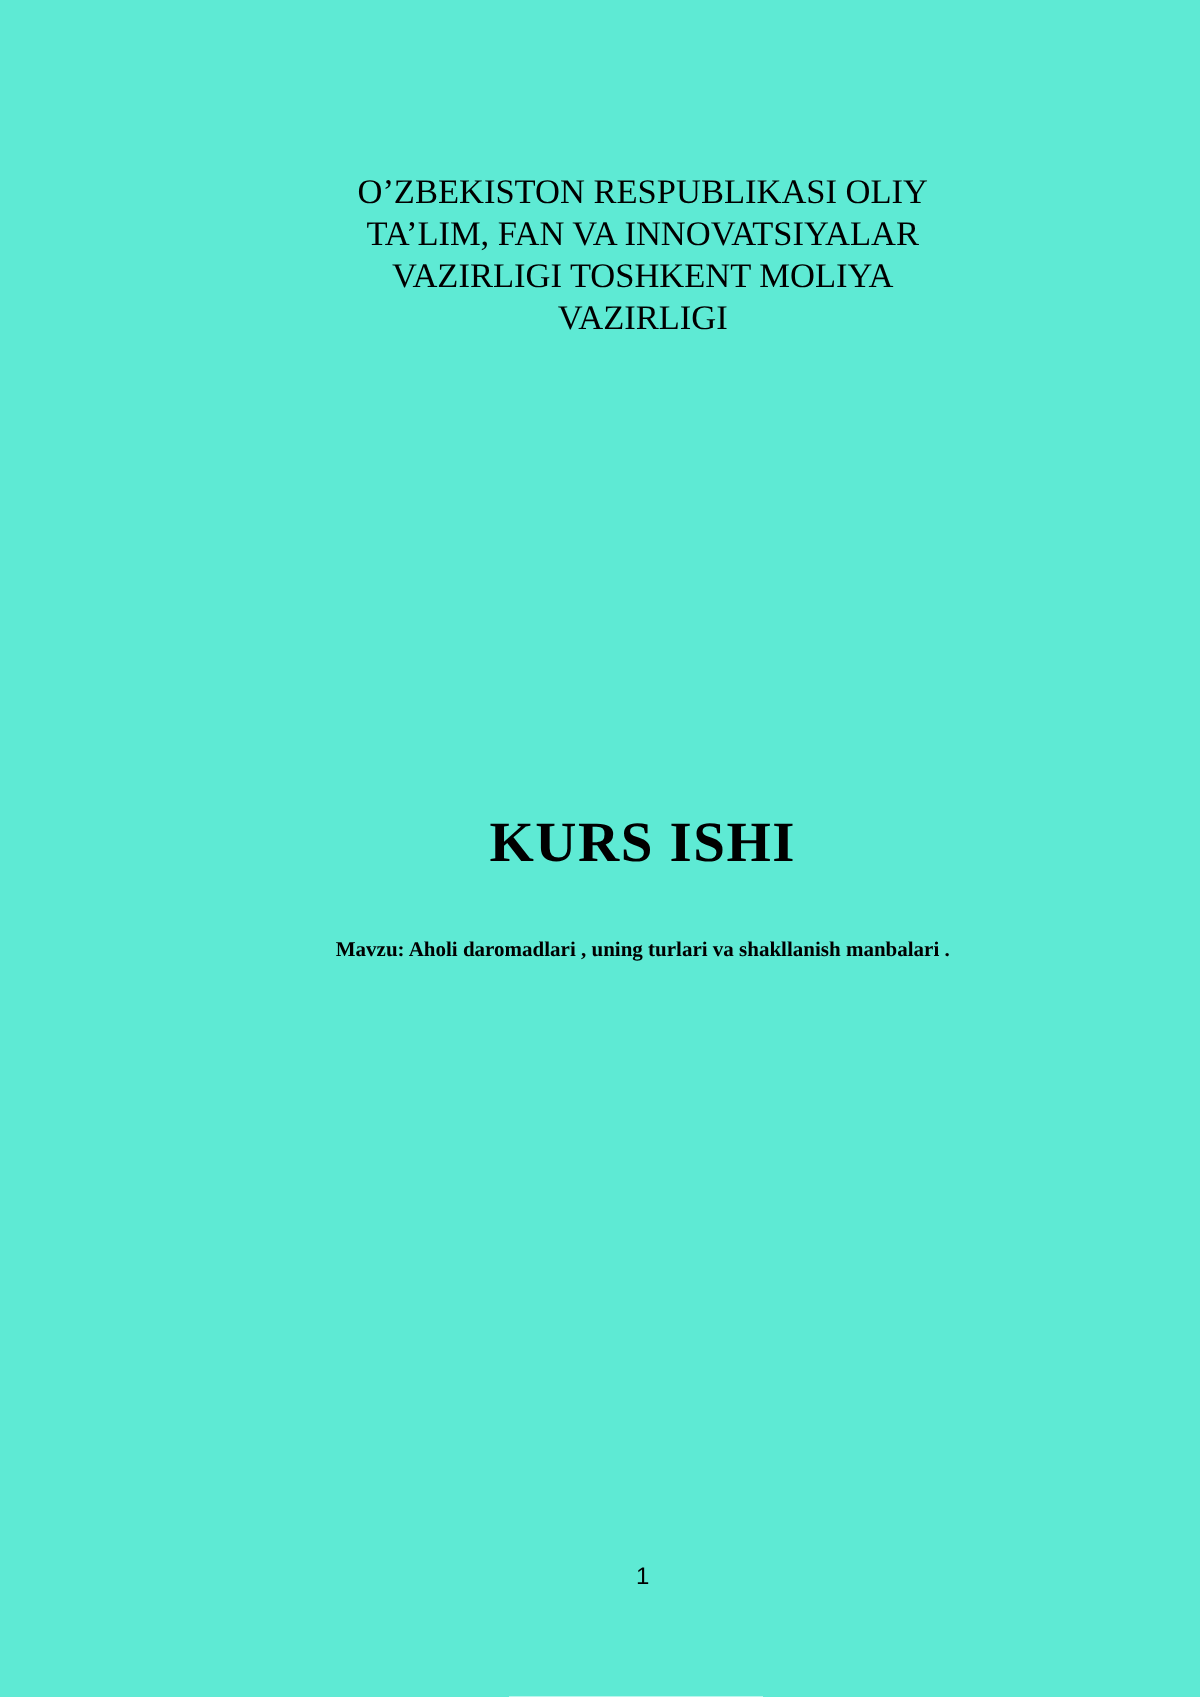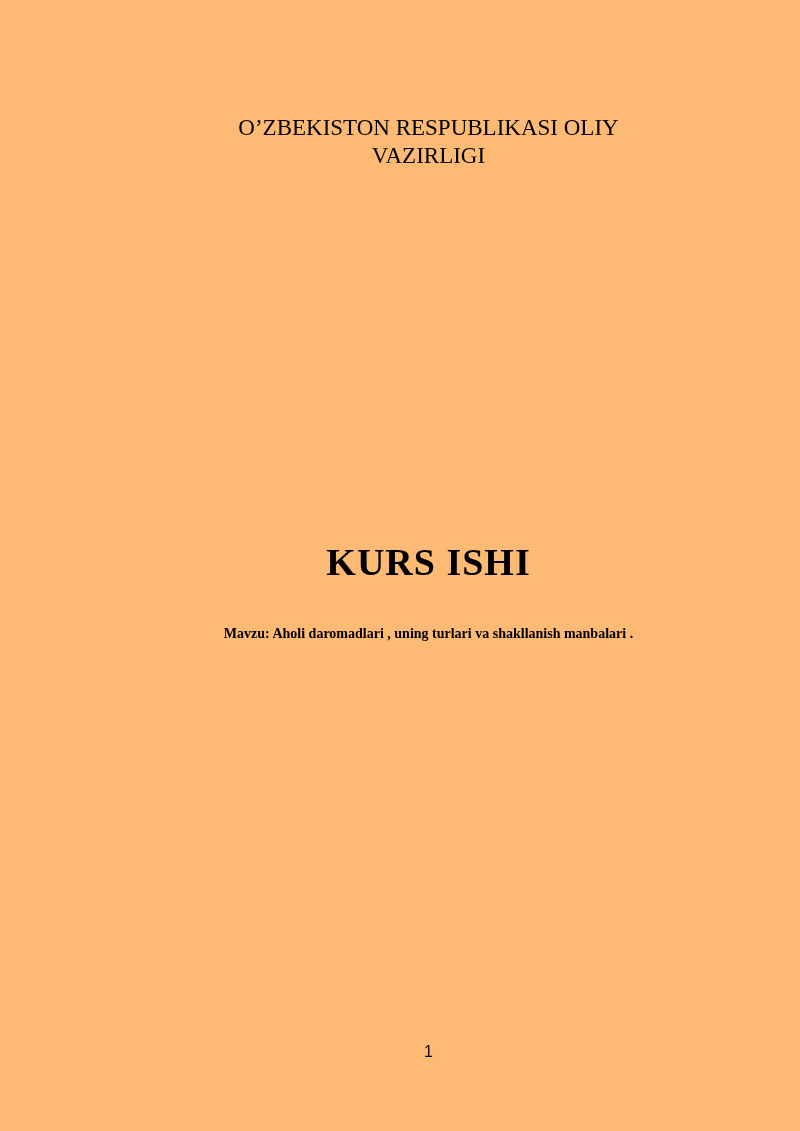--- a/index.html
+++ b/index.html
@@ -4,21 +4,21 @@
 <style>
   html, body {
     margin: 0;
     padding: 0;
     background: #ffffff;
   }
   .page {
     position: relative;
     width: 800px;
     height: 1131px;
-    background: #fdba74;
+    background: #5eead4;
     color: #000000;
     font-family: "Liberation Serif", "DejaVu Serif", serif;
     overflow: hidden;
   }
   
   .content-column {
     position: absolute;
     left: 114px;
     right: 57px;
     text-align: center;
@@ -57,20 +57,22 @@
     font-weight: normal;
   }
 </style>
 </head>
 <body>
 
 <div class="page">
 
   <div class="content-column header-block">
     <div class="header-line">O’ZBEKISTON RESPUBLIKASI OLIY</div>
+    <div class="header-line">TA’LIM, FAN VA INNOVATSIYALAR</div>
+    <div class="header-line">VAZIRLIGI TOSHKENT MOLIYA</div>
     <div class="header-line">VAZIRLIGI</div>
   </div>
 
   <h1 class="content-column doc-title">KURS ISHI</h1>
 
   <p class="content-column topic-line">Mavzu: Aholi daromadlari , uning turlari va shakllanish manbalari .</p>
 
   <div class="content-column page-number">1</div>
 
 </div>

